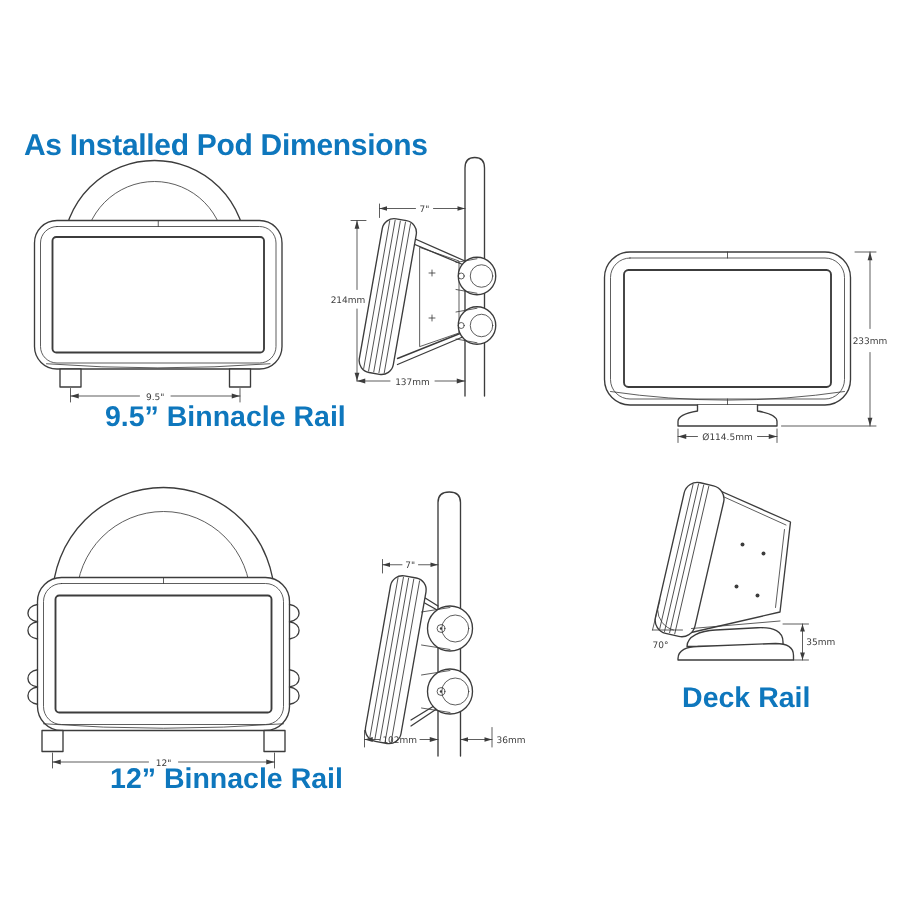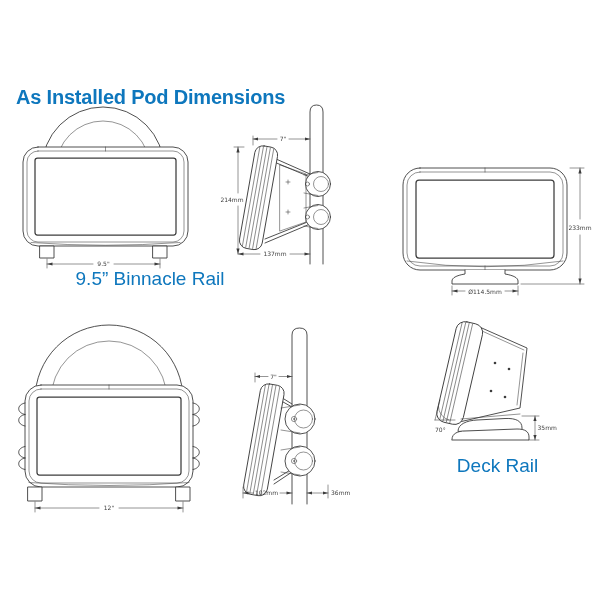--- a/index.html
+++ b/index.html
@@ -1,20 +1,20 @@
 <!DOCTYPE html>
 <html style="--accent: #0e77bd; --line: #3c3c3c;"><head>
 <meta charset="utf-8">
 <style>
   html,body{margin:0;padding:0;background:#fff;}
   .canvas{position:relative;width:600px;height:600px;background:#fff;overflow:hidden;
           font-family:"Liberation Sans",sans-serif;}
   .title{position:absolute;left:16px;top:73px;font-size:20px;font-weight:bold;
          color:var(--accent);letter-spacing:-0.2px;white-space:nowrap;}
-  .caption{position:absolute;font-size:19px;font-weight:normal;color:var(--accent);
+  .caption{position:absolute;font-size:19px;font-weight:bold;color:var(--accent);
            text-align:center;white-space:nowrap;}
   .view{position:absolute;margin:0;padding:0;}
   .view svg{overflow:visible;display:block;}
   .lineart path,.lineart rect,.lineart circle,.lineart polygon,.lineart polyline,.lineart line{
     stroke:var(--line);stroke-width:.9;fill:none;stroke-linecap:round;stroke-linejoin:round;}
   .lineart .fillw{fill:#fff;}
   .lineart .thin{stroke-width:.55;}
   .lineart .thick{stroke-width:1.25;}
   .lineart .dim{stroke-width:.55;}
   .lineart .dot{fill:var(--line);stroke:none;}
@@ -240,15 +240,16 @@
         <path class="dim" d="M97,101 L114,101 M104,125 L114,125"></path>
         <path class="dim" d="M110,101 L110,125"></path>
         <polygon class="arrow" points="110,101 108.4,106 111.6,106"></polygon>
         <polygon class="arrow" points="110,125 108.4,120 111.6,120"></polygon>
         <text class="dimtxt" x="112.5" y="115" text-anchor="start">35mm</text>
       </g>
     </svg>
   </figure>
 
   <div class="caption" style="left:70px;top:268px;width:160px">9.5” Binnacle Rail</div>
+  <div class="caption" style="left:72px;top:509px;width:158px">12” Binnacle Rail</div>
   <div class="caption" style="left:420px;top:455px;width:155px">Deck Rail</div>
 
 </div>
 
 </body></html>

